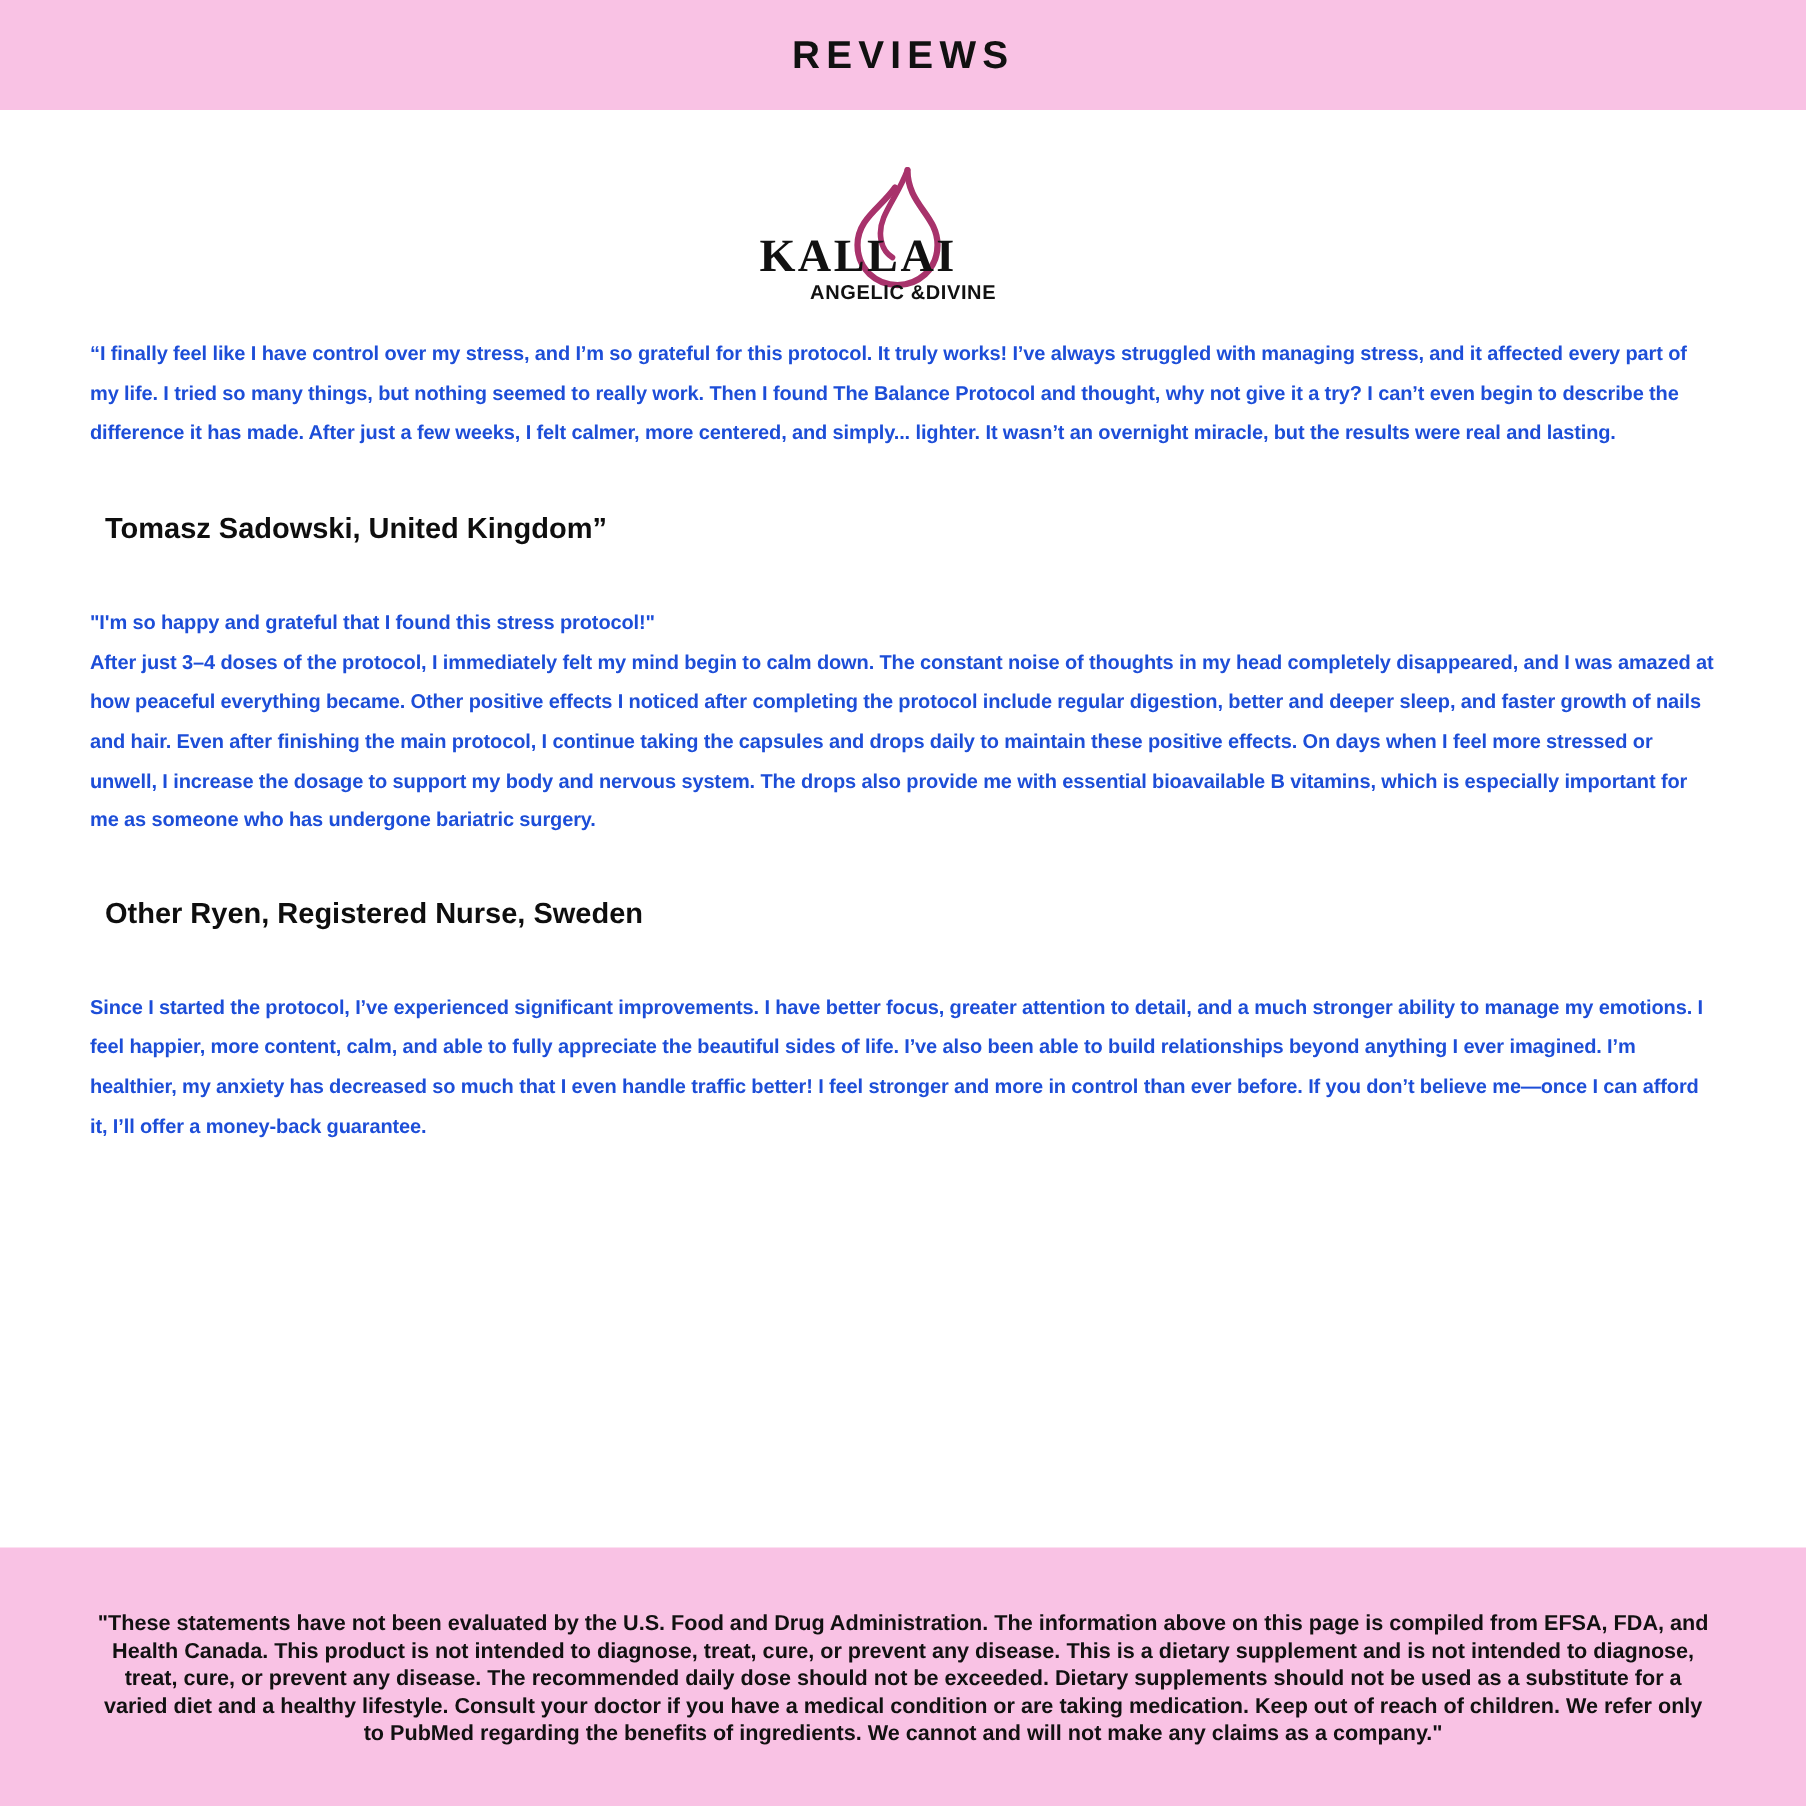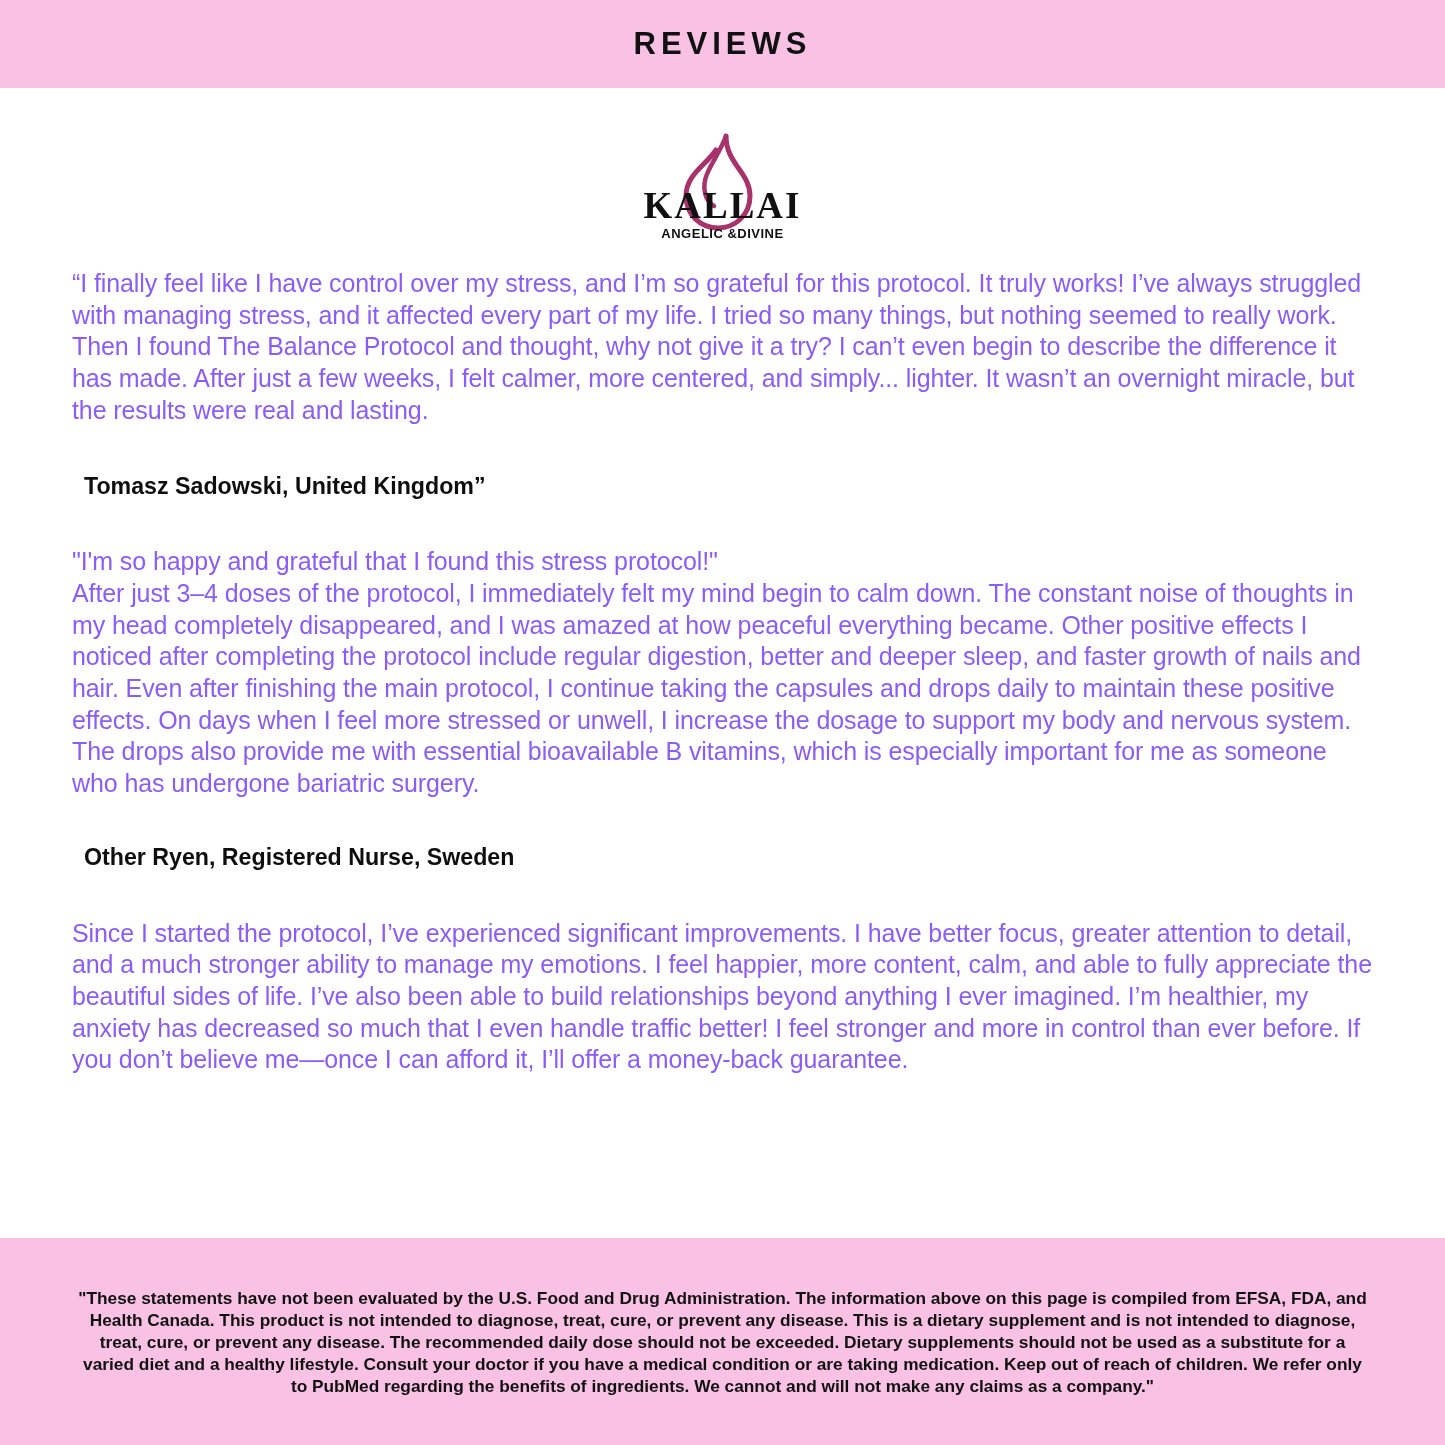--- a/index.html
+++ b/index.html
@@ -54,50 +54,50 @@
     position: relative;
     width: 230px;
     height: 130px;
   }
   .logo svg { position: absolute; left: 0; top: 0; }
   .logo-name {
     position: absolute;
     left: 0;
     top: 62px;
     width: 230px;
-    text-align: center;
+    text-align: left;
     font-size: 37px;
     font-weight: bold;
     letter-spacing: 2px;
     color: #111111;
     font-family: "Liberation Serif", serif;
   }
   .logo-tag {
     position: absolute;
     left: 0;
     top: 104px;
     width: 230px;
     text-align: center;
-    font-size: 13px;
+    font-size: 16px;
     font-weight: bold;
     letter-spacing: 0.5px;
     color: #111111;
     font-family: "Liberation Sans", sans-serif;
   }
   
   .content {
     flex: 1 1 auto;
     padding: 6px 72px 0 72px;
     overflow: hidden;
   }
   .para {
-    font-size: 25px;
+    font-size: 16px;
     line-height: 31.7px;
-    font-weight: normal;
-    color: #8b5cf6;
+    font-weight: bold;
+    color: #1d4ed8;
     margin: 0 0 0 0;
     letter-spacing: -0.1px;
   }
   .gap-lg { height: 32px; }
   .gap-md { height: 30px; }
   .sig {
     font-size: 23.2px;
     line-height: 31.7px;
     font-weight: bold;
     color: #0e0e0e;

